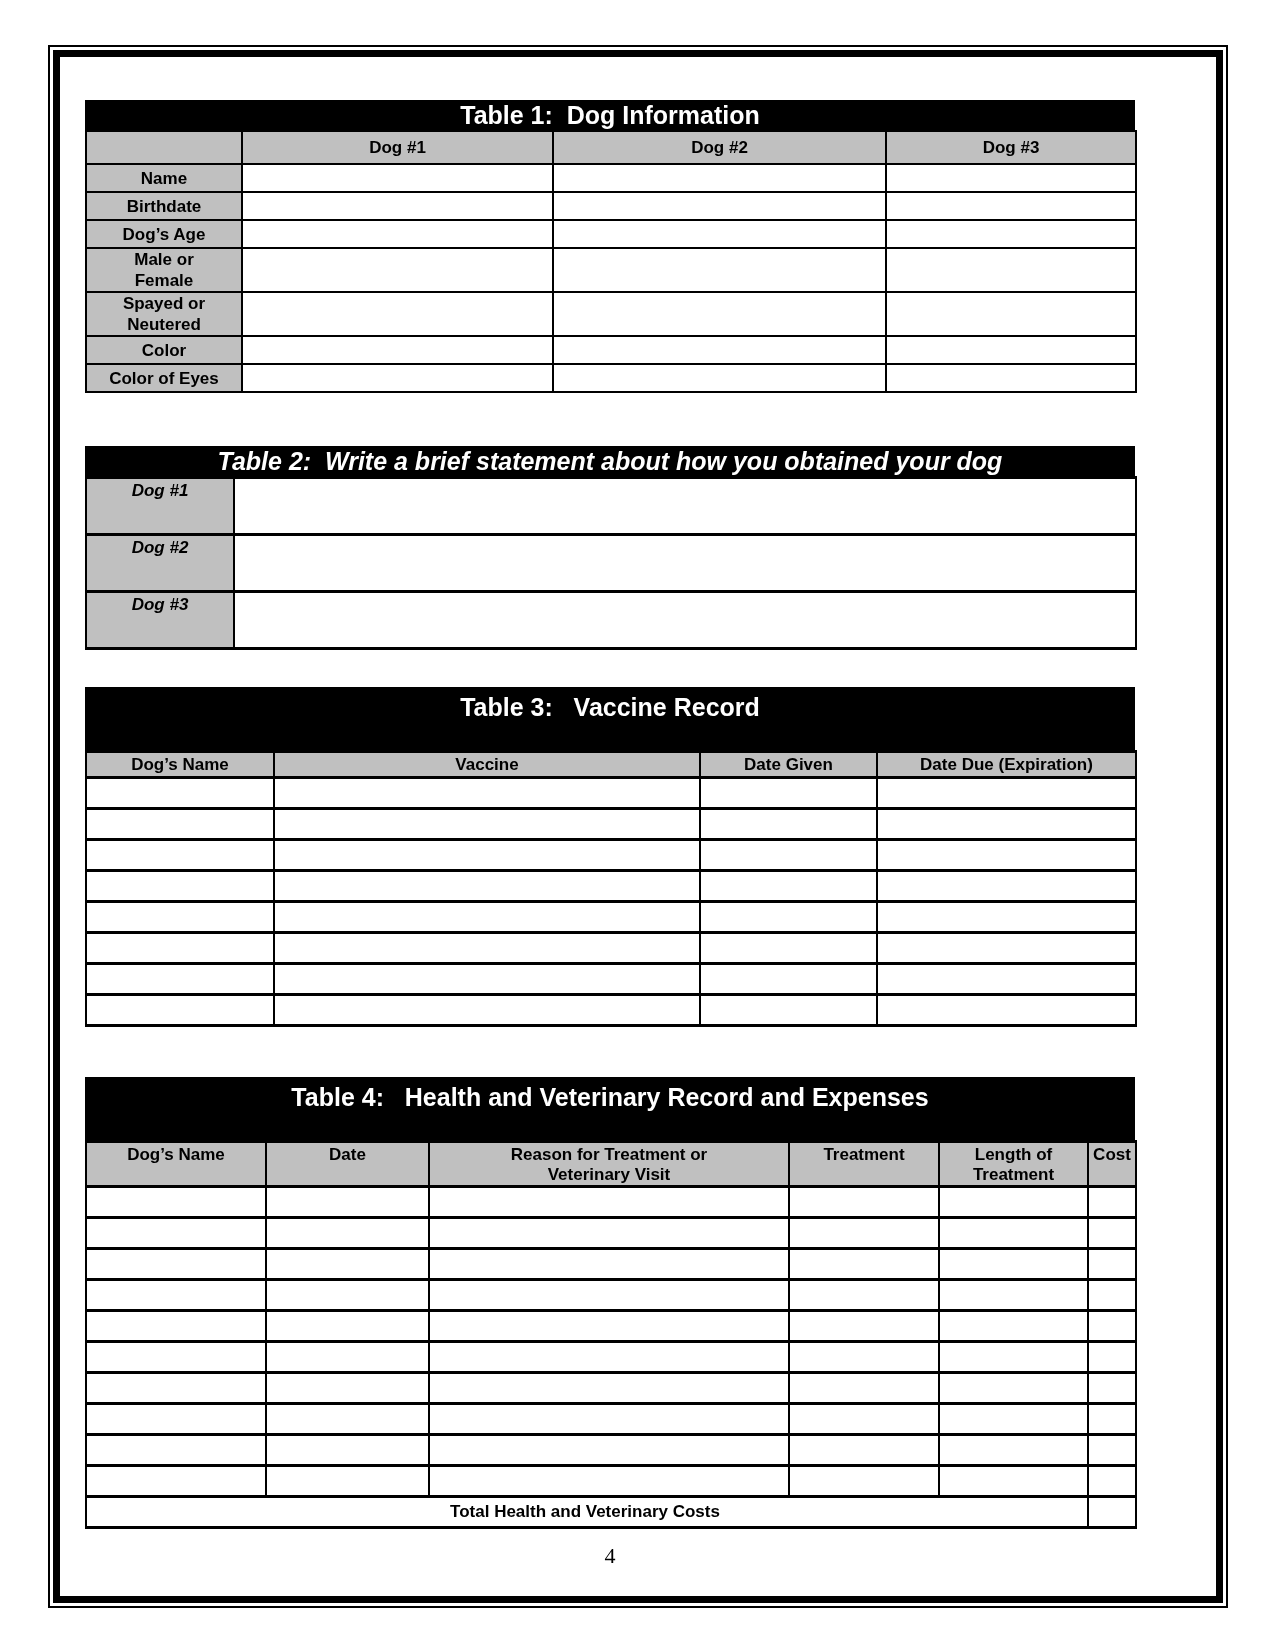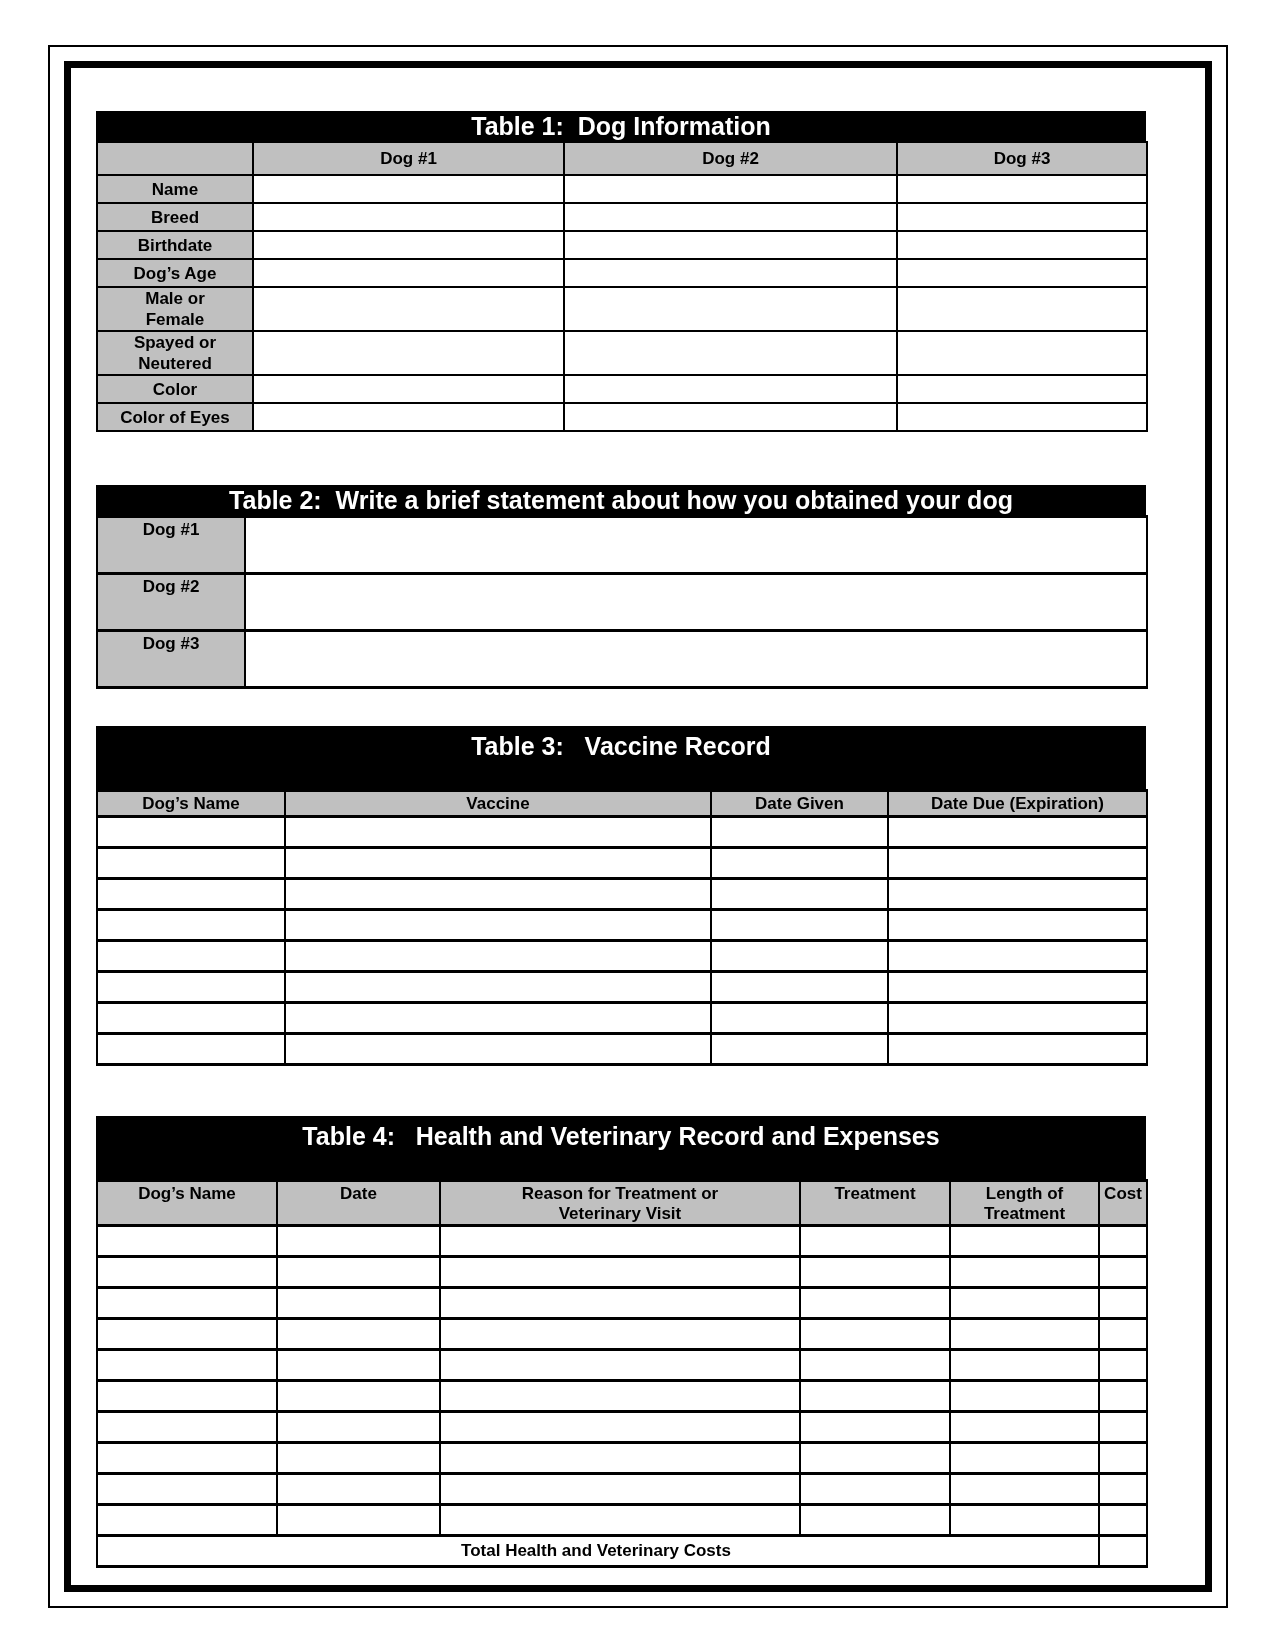--- a/index.html
+++ b/index.html
@@ -7,21 +7,21 @@
     width: 1275px; height: 1650px;
     background: #ffffff;
     position: relative;
     font-family: "Liberation Sans", sans-serif;
   }
   .frame {
     position: absolute; left: 48px; top: 45px;
     width: 1180px; height: 1563px;
     border: 2px solid #000;
     box-sizing: border-box;
-    padding: 14px;
+    padding: 3px;
   }
   .frame-inner {
     width: 100%; height: 100%;
     border: 7px solid #000;
     box-sizing: border-box;
     overflow: hidden;
   }
   .content { width: 1050px; margin: 43px 0 0 25px; }
 
   .bar {
@@ -73,21 +73,21 @@
     height: 31px; vertical-align: middle;
     background: #fff;
   }
 
   .page-num {
     text-align: center;
     font-family: "Liberation Serif", serif;
     font-size: 22px; color: #000;
     margin-top: 14px;
   }
-  .block-t2 { margin-top: 53px; }
+  .block-t2 { margin-top: 53px; font-style: italic; }
   .block-t3 { margin-top: 37px; }
   .block-t4 { margin-top: 50px; }
 </style>
 </head>
 <body>
 
 <div class="frame">
   <div class="frame-inner">
     <div class="content">
 
@@ -102,26 +102,20 @@
           </colgroup>
           <tbody id="t1-body">
               <tr class="hdr">
                 <th class="gray"></th>
                 <th class="gray">Dog #1</th>
                 <th class="gray">Dog #2</th>
                 <th class="gray">Dog #3</th>
               </tr>
               <tr>
                 <th class="gray rowlbl">Name</th>
-                <td class="input"></td>
-                <td class="input"></td>
-                <td class="input"></td>
-              </tr>
-              <tr>
-                <th class="gray rowlbl">Breed</th>
                 <td class="input"></td>
                 <td class="input"></td>
                 <td class="input"></td>
               </tr>
               <tr>
                 <th class="gray rowlbl">Birthdate</th>
                 <td class="input"></td>
                 <td class="input"></td>
                 <td class="input"></td>
               </tr>

